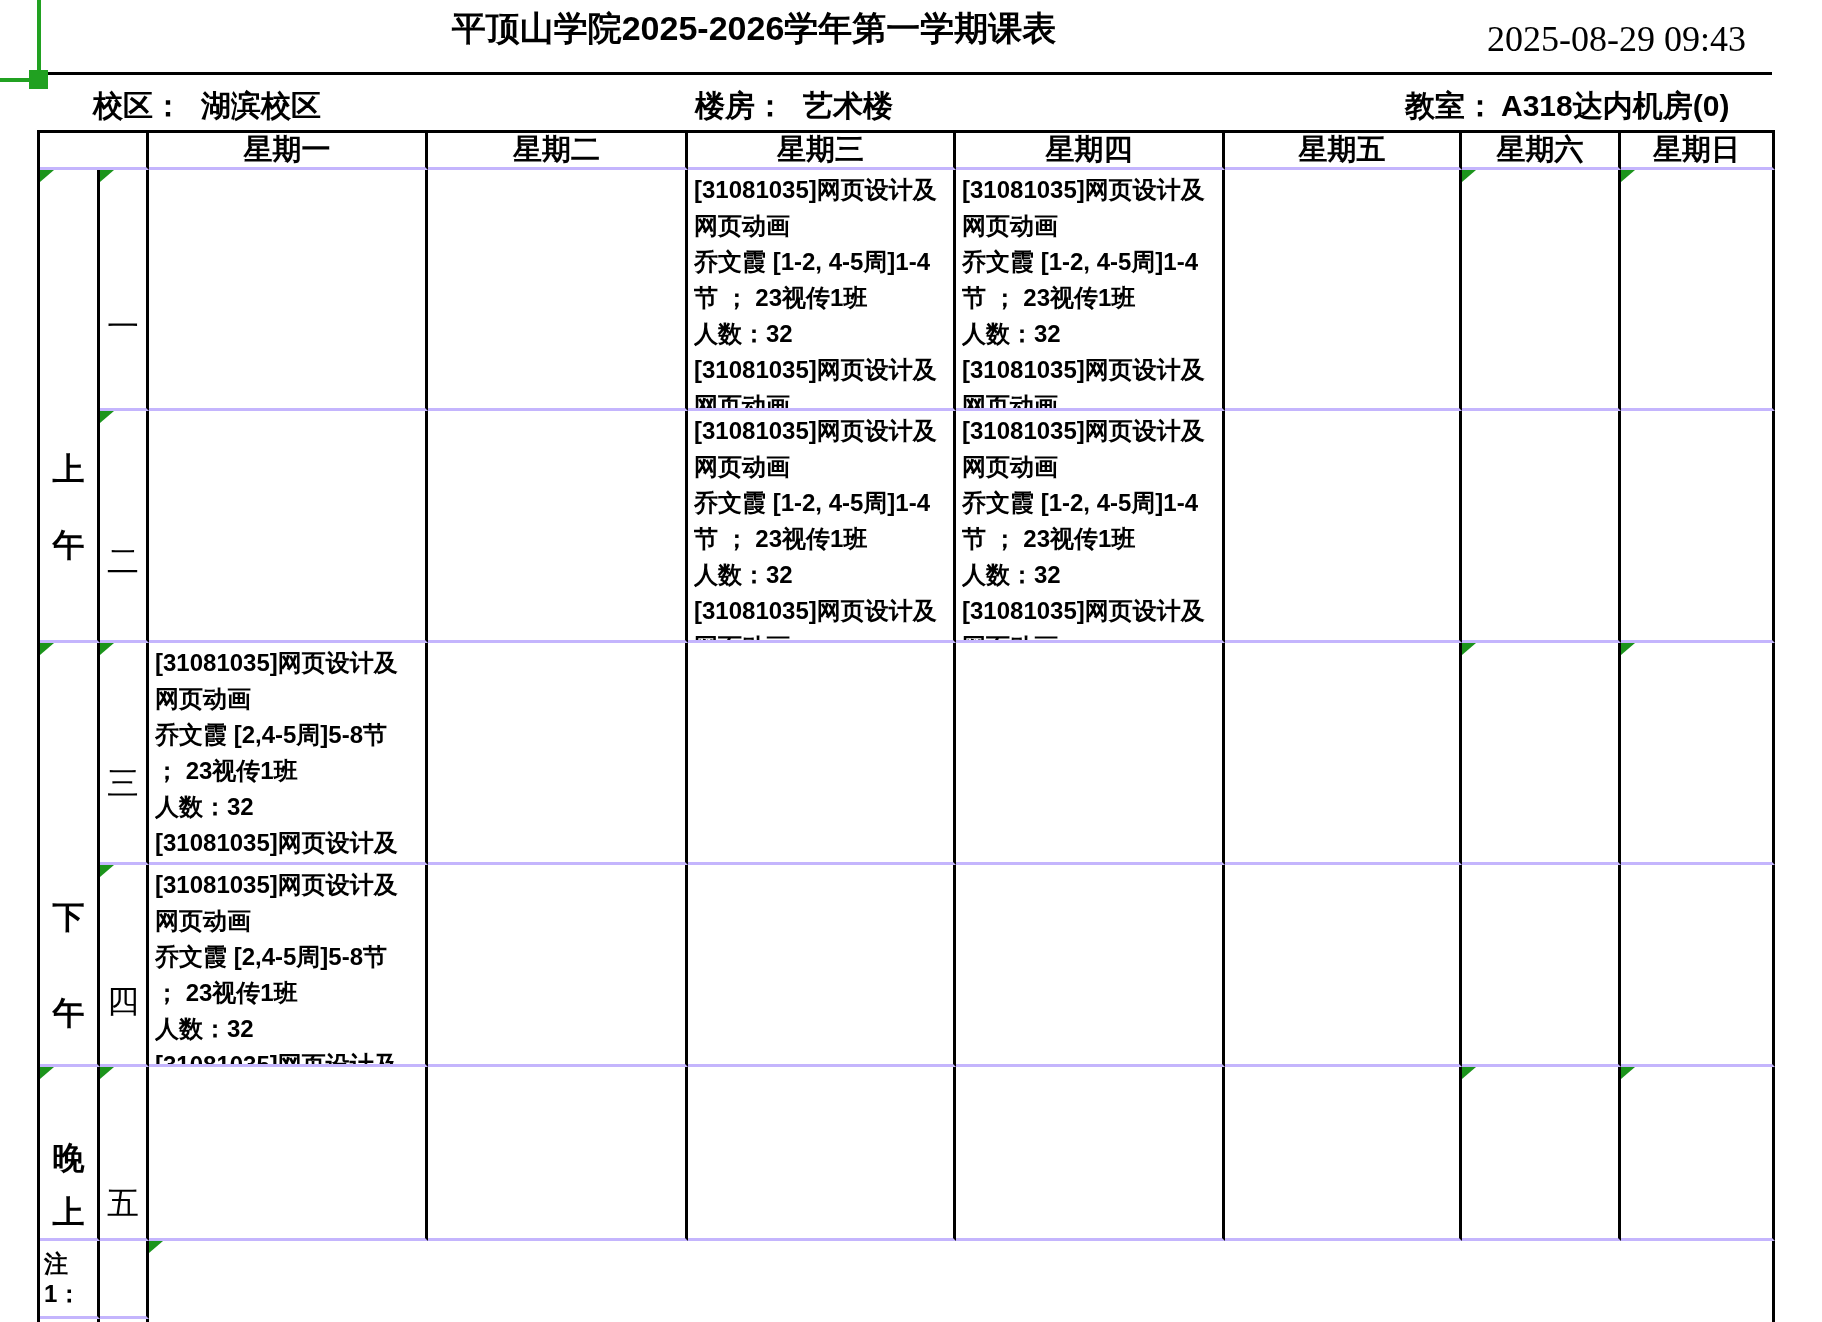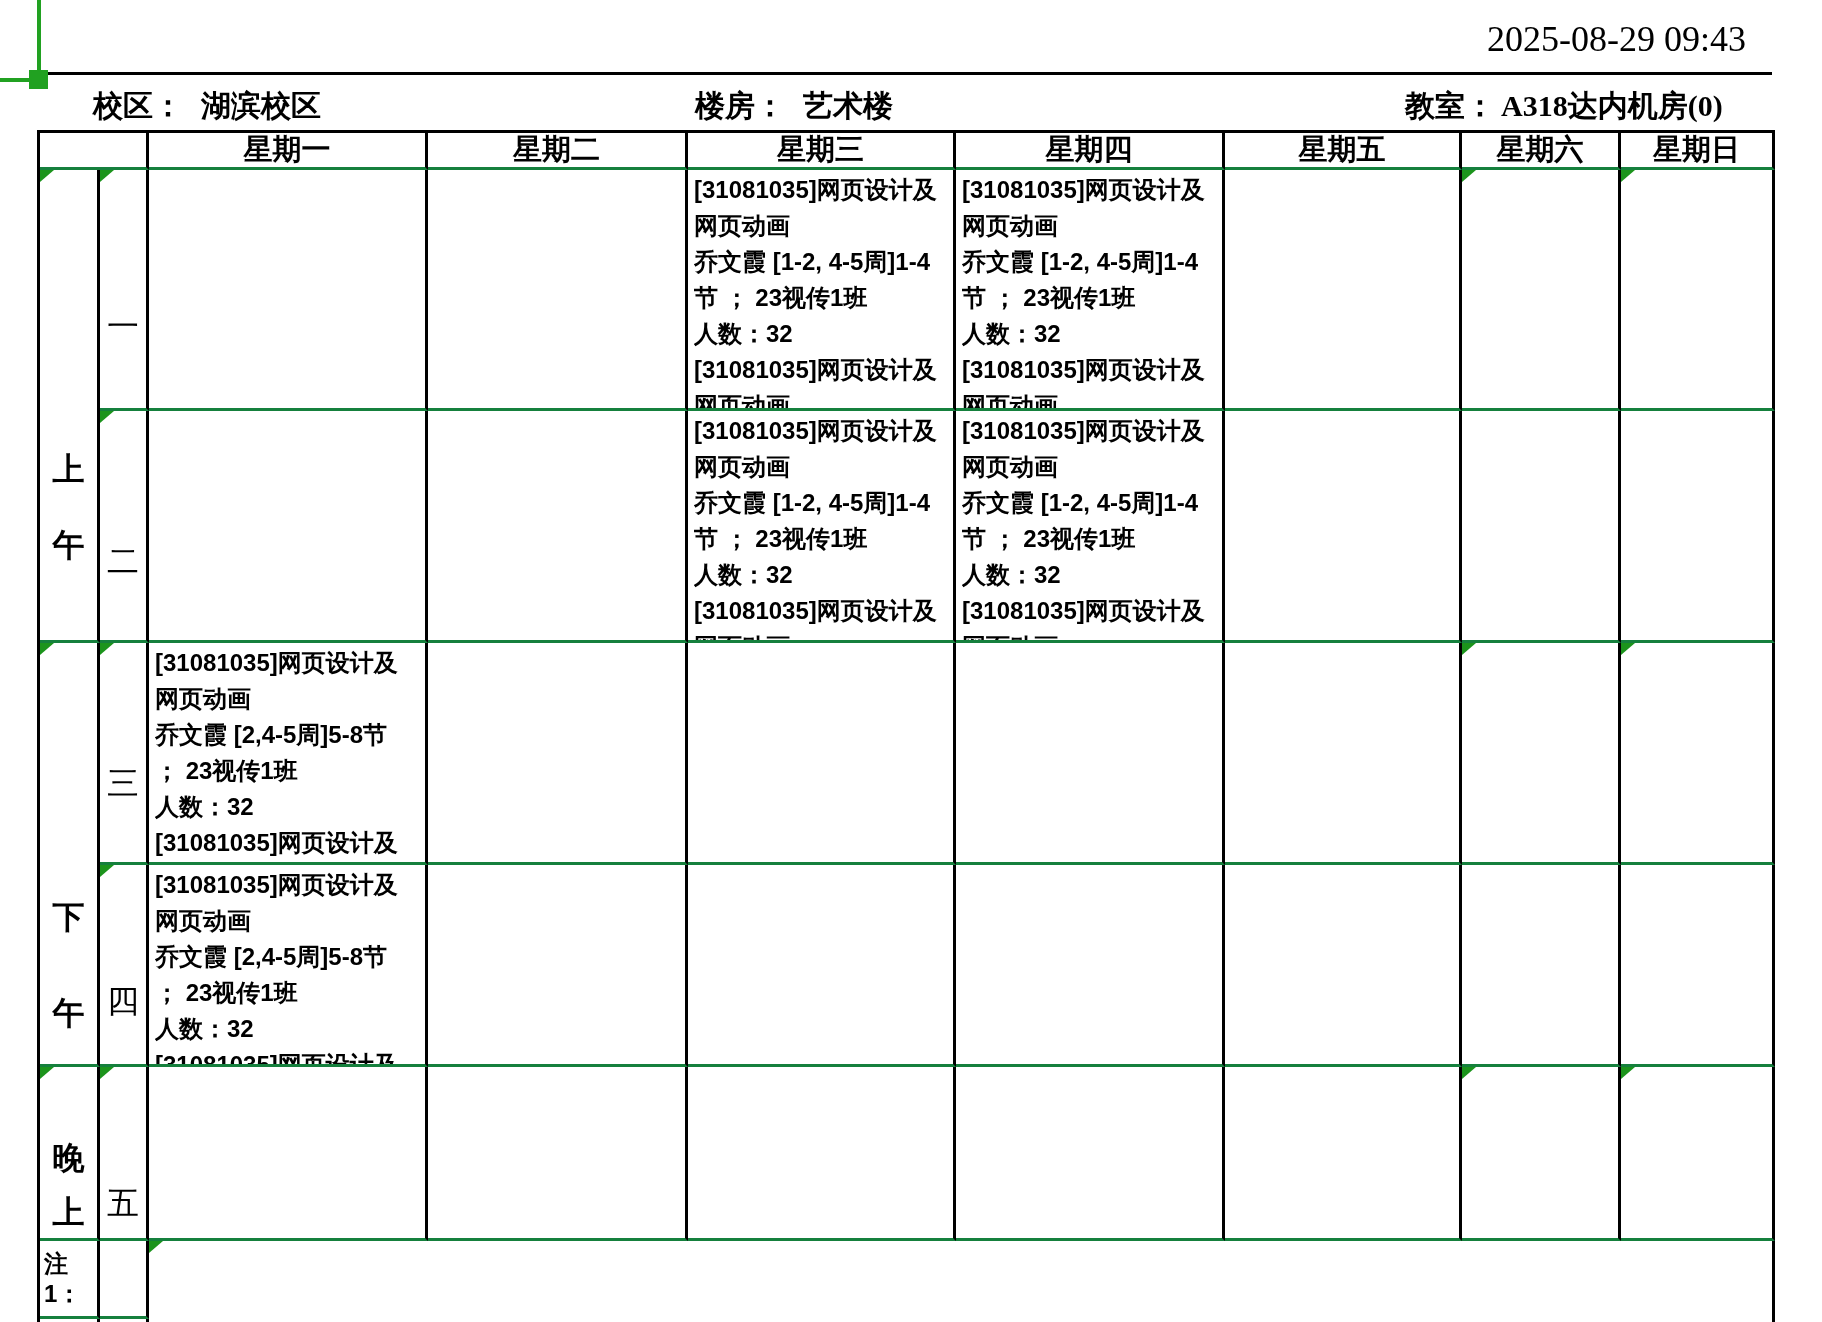--- a/index.html
+++ b/index.html
@@ -15,32 +15,32 @@
   .timestamp{
     position:absolute;top:18px;left:1487px;
     font-family:"Liberation Serif",serif;font-size:36px;white-space:nowrap;
   }
   .toprule{position:absolute;top:72px;left:48px;width:1724px;height:3px;background:#000;}
   .pb-vline{position:absolute;top:0;left:37px;width:4px;height:71px;background:#21a121;}
   .pb-hline{position:absolute;top:78px;left:0;width:30px;height:4px;background:#21a121;}
   .pb-square{position:absolute;top:70px;left:29px;width:19px;height:19px;background:#21a121;}
   .inforow{position:absolute;top:86px;font-size:30px;font-weight:bold;white-space:nowrap;}
   .inforow .lbl{margin-right:18px;}
-  #info-campus{left:55px;margin-left:38px;} #info-building{left:695px;} #info-room{left:1405px;font-family:Liberation Serif, serif;}
+  #info-campus{left:55px;margin-left:38px;} #info-building{left:695px;} #info-room{left:1405px;}
   #info-room .lbl{margin-right:6px;}
   
   .schedule{
     position:absolute;left:37px;top:130px;
     display:grid;
     grid-template-columns:60px 49px 279px 260px 268px 269px 237px 159px 154px;
     grid-template-rows:37px 241px 232px 222px 202px 174px 78px 70px;
     border-top:3px solid #000;border-left:3px solid #000;
   }
   .cell{
-    box-sizing:border-box;border-right:3px solid #000;border-bottom:3px solid #15803d;
+    box-sizing:border-box;border-right:3px solid #000;border-bottom:3px solid #c4b5fd;
     position:relative;overflow:hidden;background:#fff;
   }
   .cell.no-bottom{border-bottom:none;}
   .dayhead{
     display:flex;align-items:center;justify-content:center;
     font-size:29px;font-weight:bold;
   }
   .sectioncell{
     display:flex;flex-direction:column;align-items:center;
     font-size:32px;font-weight:bold;line-height:38px;
@@ -68,20 +68,21 @@
 </style>
 </head>
 <body>
 
 <div id="screen">
 
   <div class="pb-vline"></div>
   <div class="pb-hline"></div>
   <div class="pb-square"></div>
 
+  <div class="title">平顶山学院2025-2026学年第一学期课表</div>
   <div class="timestamp">2025-08-29 09:43</div>
   <div class="toprule"></div>
 
   <div class="inforow" id="info-campus">
     <span class="lbl">校区：</span><span>湖滨校区</span>
   </div>
   <div class="inforow" id="info-building">
     <span class="lbl">楼房：</span><span>艺术楼</span>
   </div>
   <div class="inforow" id="info-room">

